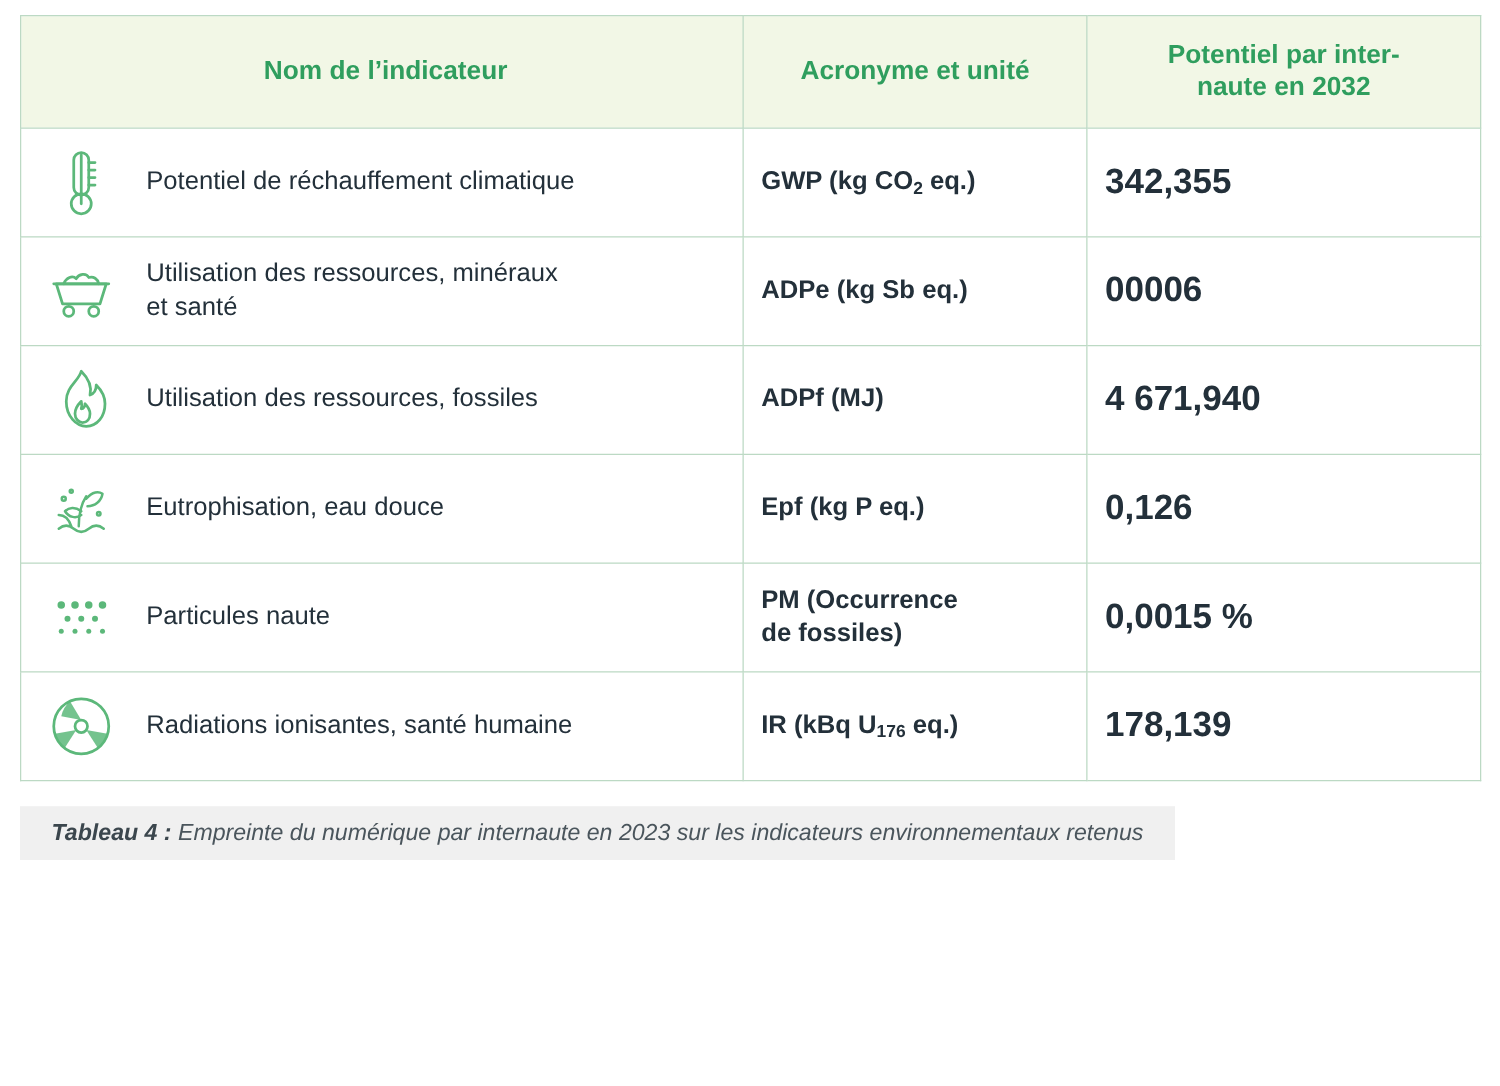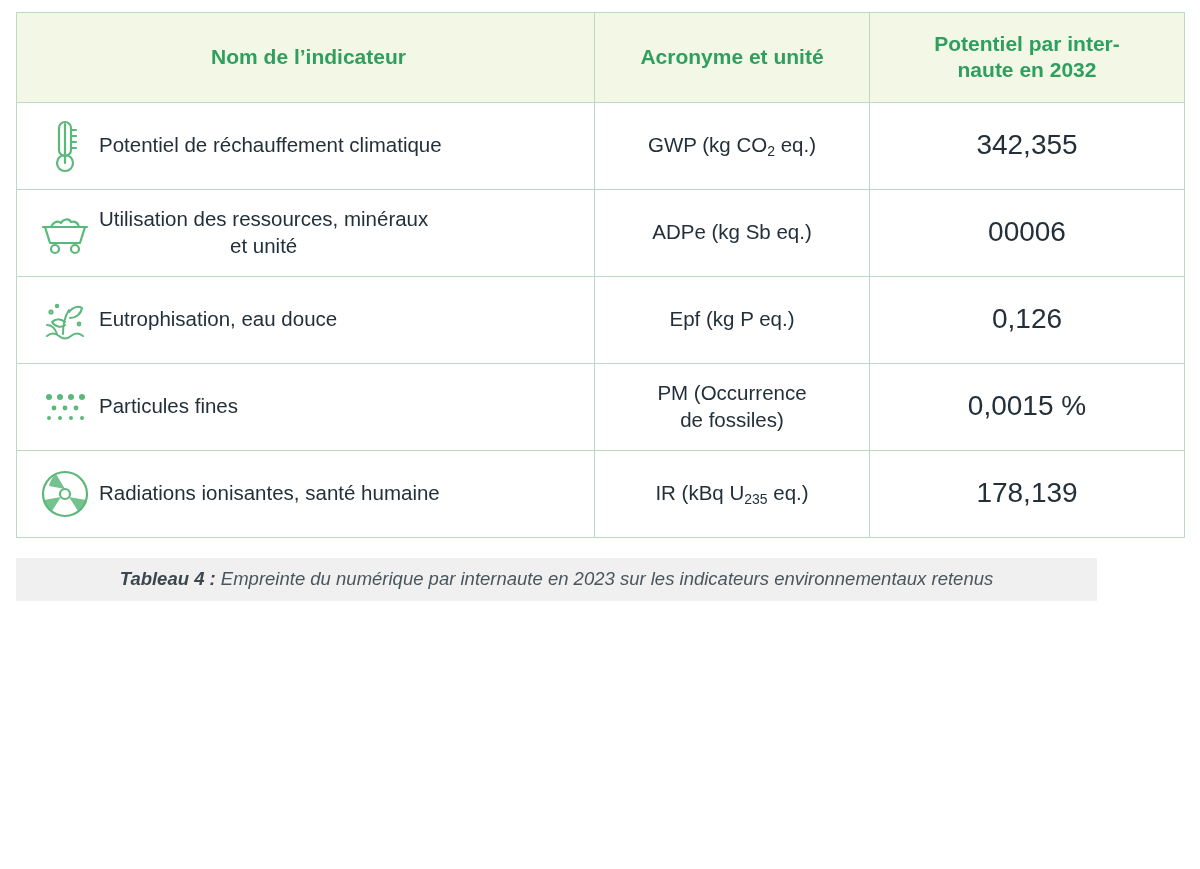--- a/index.html
+++ b/index.html
@@ -58,21 +58,21 @@
     height: 83px;
     box-sizing: border-box;
   }
 
   td.cell-name {
     padding: 12px 10px 12px 14px;
   }
   .name-inner {
     display: flex;
     align-items: center;
-    text-align: center;
+    gap: 18px;
   }
   .icon-box {
     flex: 0 0 68px;
     width: 68px;
     height: 62px;
     display: flex;
     align-items: center;
     justify-content: center;
     color: #5cb87a;
   }
@@ -80,32 +80,32 @@
     display: block;
   }
   .name-text {
     line-height: 1.3;
     font-size: 20.5px;
     color: #23303a;
     padding-right: 6px;
   }
 
   td.cell-acro, td.cell-value {
-    text-align: center;
     line-height: 1.3;
+    font-weight: bold;
   }
   td.cell-acro { font-size: 20.5px; }
   td.cell-value { font-size: 28px; }
 
   sub { font-size: 0.68em; vertical-align: -0.28em; }
   sup { font-size: 0.68em; vertical-align: 0.42em; }
 
   .caption-wrap {
     margin-top: 20px;
-    width: 1081px;
+    width: 924px;
     background: #f0f0f0;
     padding: 10px 0 11px 0;
     box-sizing: border-box;
     text-align: center;
   }
   .caption {
     font-size: 18.5px;
     font-style: italic;
     color: #4a555c;
   }
@@ -161,27 +161,42 @@
           <div class="name-inner">
             <span class="icon-box">
               <svg width="56" height="48" viewBox="0 0 56 48" fill="none" stroke="#5cb87a" stroke-width="2.2" stroke-linecap="round" stroke-linejoin="round">
                 <path d="M8 18 h40 l-5 16 h-30 z"></path>
                 <path d="M14 18 c2-5 7-7 10-4 c2-4 8-5 10-1 c4-1 7 1 8 5"></path>
                 <circle cx="18" cy="40" r="4"></circle>
                 <circle cx="38" cy="40" r="4"></circle>
                 <path d="M6 18 h44"></path>
               </svg>
             </span>
-            <span class="name-text"><span>Utilisation des ressources, minéraux</span><br><span>et unité</span></span>
+            <span class="name-text"><span>Utilisation des ressources, minéraux</span><br><span>et santé</span></span>
           </div>
         </td>
         <td class="cell-acro">ADPe (kg Sb eq.)</td>
         <td class="cell-value">00006</td>
       </tr>
 
+      <tr>
+        <td class="cell-name">
+          <div class="name-inner">
+            <span class="icon-box">
+              <svg width="46" height="54" viewBox="0 0 46 54" fill="none" stroke="#5cb87a" stroke-width="2.2" stroke-linecap="round" stroke-linejoin="round">
+                <path d="M23 4 c-2 8-12 12-12 24 c0 12 8 20 16 20 c9 0 15-8 15-18 c0-7-4-12-7-15 c0 4-2 7-5 8 c2-8-3-15-7-19z"></path>
+                <path d="M23 28 c-3 3-5 6-5 10 c0 4 3 7 6 7 c4 0 6-3 6-7 c0-3-2-6-4-8 c0 2-1 4-3 4 c1-3 0-5 0-6z"></path>
+              </svg>
+            </span>
+            <span class="name-text">Utilisation des ressources, fossiles</span>
+          </div>
+        </td>
+        <td class="cell-acro">ADPf (MJ)</td>
+        <td class="cell-value">4 671,940</td>
+      </tr>
 
       <tr>
         <td class="cell-name">
           <div class="name-inner">
             <span class="icon-box">
               <svg width="56" height="48" viewBox="0 0 56 48" fill="none" stroke="#5cb87a" stroke-width="2" stroke-linecap="round" stroke-linejoin="round">
                 <path d="M26 38 c0-10 2-18 6-24"></path>
                 <path d="M32 16 c5-6 10-6 13-4 c-1 6-6 10-12 10"></path>
                 <path d="M28 26 c-5-4-10-3-13 0 c3 5 9 6 13 3"></path>
                 <path d="M10 40 q6-5 12 0 q6 5 12 0 q6-5 12 0"></path>
@@ -209,21 +224,21 @@
                 <circle cx="45" cy="10" r="3" fill="#5cb87a" stroke="none"></circle>
                 <circle cx="17" cy="21" r="2.4" fill="#5cb87a" stroke="none"></circle>
                 <circle cx="28" cy="21" r="2.4" fill="#5cb87a" stroke="none"></circle>
                 <circle cx="39" cy="21" r="2.4" fill="#5cb87a" stroke="none"></circle>
                 <circle cx="12" cy="31" r="2" fill="#5cb87a" stroke="none"></circle>
                 <circle cx="23" cy="31" r="2" fill="#5cb87a" stroke="none"></circle>
                 <circle cx="34" cy="31" r="2" fill="#5cb87a" stroke="none"></circle>
                 <circle cx="45" cy="31" r="2" fill="#5cb87a" stroke="none"></circle>
               </svg>
             </span>
-            <span class="name-text">Particules fines</span>
+            <span class="name-text">Particules naute</span>
           </div>
         </td>
         <td class="cell-acro"><span>PM (Occurrence</span><br><span>de fossiles)</span></td>
         <td class="cell-value">0,0015 %</td>
       </tr>
 
 
       <tr>
         <td class="cell-name">
           <div class="name-inner">
@@ -233,21 +248,21 @@
                 <circle cx="26" cy="26" r="5"></circle>
                 <path d="M26 21 l-9-15 a22 22 0 0 0-7 12 z" fill="#5cb87a" stroke="none" opacity="0.85"></path>
                 <path d="M30 29 l17 3 a22 22 0 0 1-8 11 z" fill="#5cb87a" stroke="none" opacity="0.85"></path>
                 <path d="M22 29 l-17 3 a22 22 0 0 0 8 11 z" fill="#5cb87a" stroke="none" opacity="0.85"></path>
               </svg>
             </span>
             <span class="name-text">Radiations ionisantes, santé humaine</span>
           </div>
         </td>
         <td class="cell-acro">
-          <span>IR (kBq U</span><sub>235</sub><span> eq.)</span>
+          <span>IR (kBq U</span><sub>176</sub><span> eq.)</span>
         </td>
         <td class="cell-value">178,139</td>
       </tr>
 
 
     </tbody>
   </table>
 
   <div class="caption-wrap">
     <span class="caption"><span class="cap-label">Tableau 4 :</span><span> Empreinte du numérique par internaute en 2023 sur les indicateurs environnementaux retenus</span></span>

